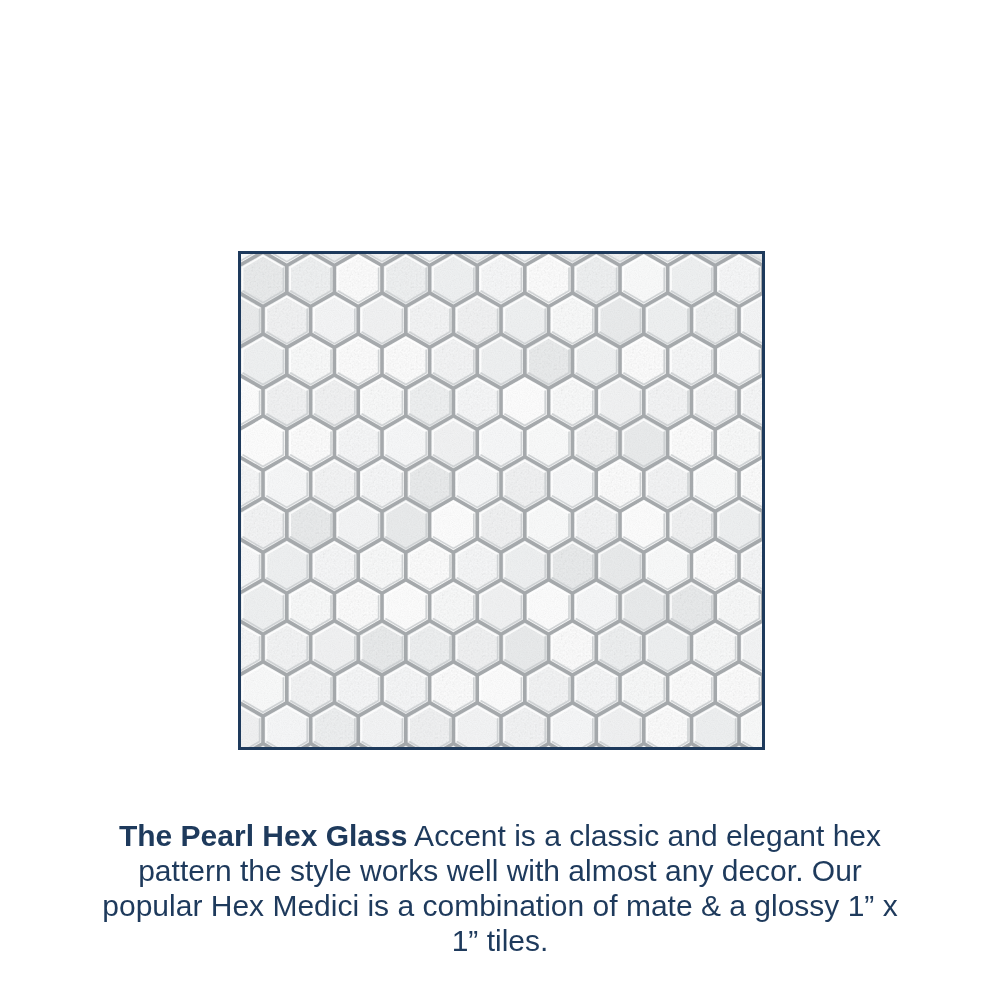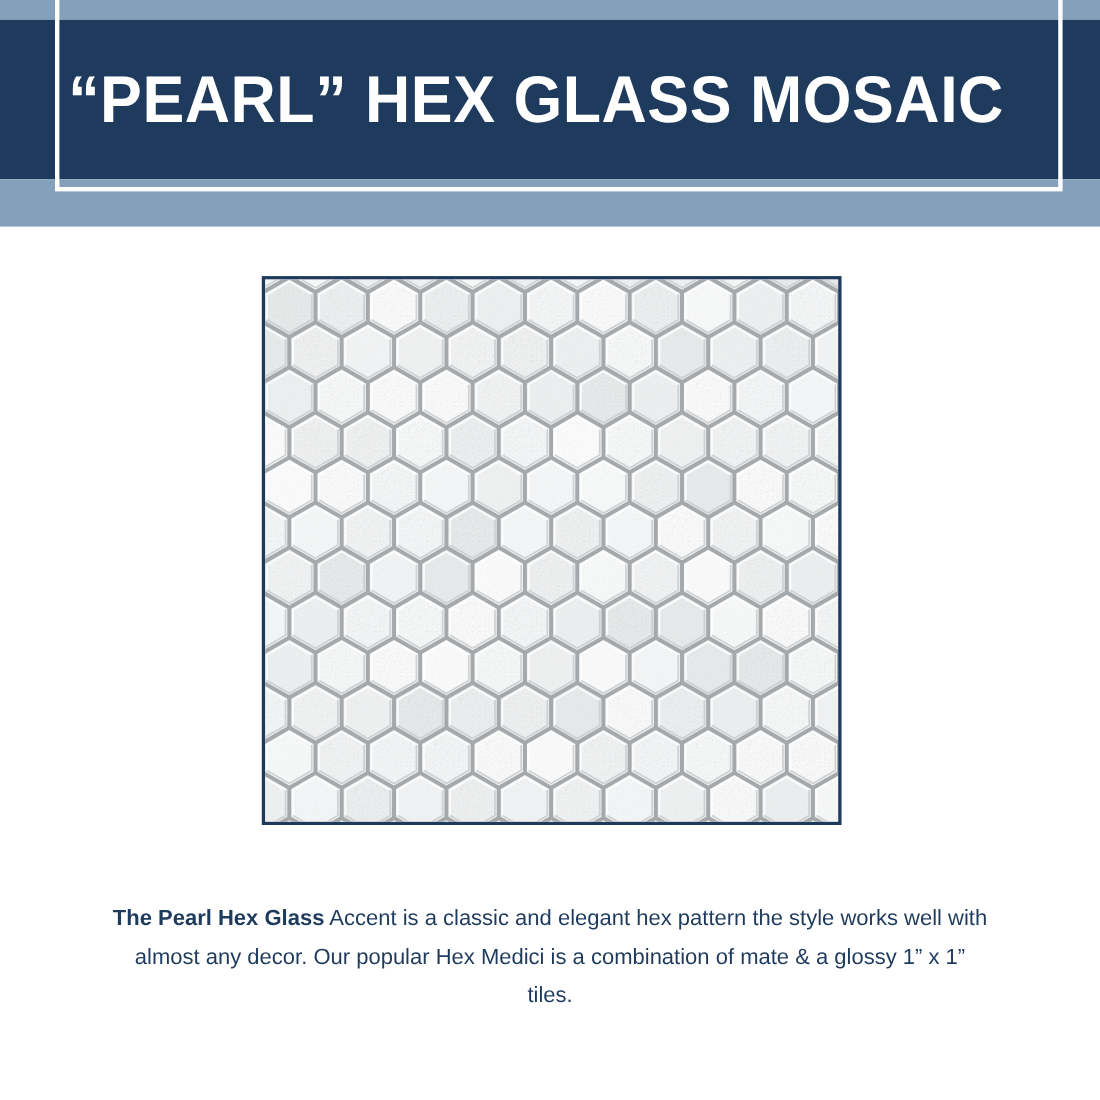--- a/index.html
+++ b/index.html
@@ -98,40 +98,33 @@
 
   
   .caption {
     position: absolute;
     left: 100px;
     top: 818px;
     width: 800px;
     text-align: center;
     color: #1e3a5c;
     font-family: "Liberation Sans", sans-serif;
-    font-size: 20px;
+    font-size: 30px;
     line-height: 35px;
     font-weight: normal;
   }
   .caption .lead {
     font-weight: bold;
   }
 </style>
 </head>
 <body>
 
 <div class="page">
 
-  <div class="header">
-    <div class="band-top-light"></div>
-    <div class="band-navy"></div>
-    <div class="band-bottom-light"></div>
-    <div class="header-outline"></div>
-    <div class="header-title">“PEARL” HEX GLASS MOSAIC</div>
-  </div>
 
   <div class="product-figure">
     <svg class="mosaic-canvas" viewBox="0 0 521 493" preserveAspectRatio="none">
       <defs>
 
         <filter id="glassTex" x="-20%" y="-20%" width="140%" height="140%">
           <feTurbulence type="fractalNoise" baseFrequency="0.55" numOctaves="4" seed="7" result="n"></feTurbulence>
           <feColorMatrix in="n" type="saturate" values="0" result="g"></feColorMatrix>
           <feComponentTransfer in="g" result="gt">
             <feFuncA type="table" tableValues="0 0.30"></feFuncA>

